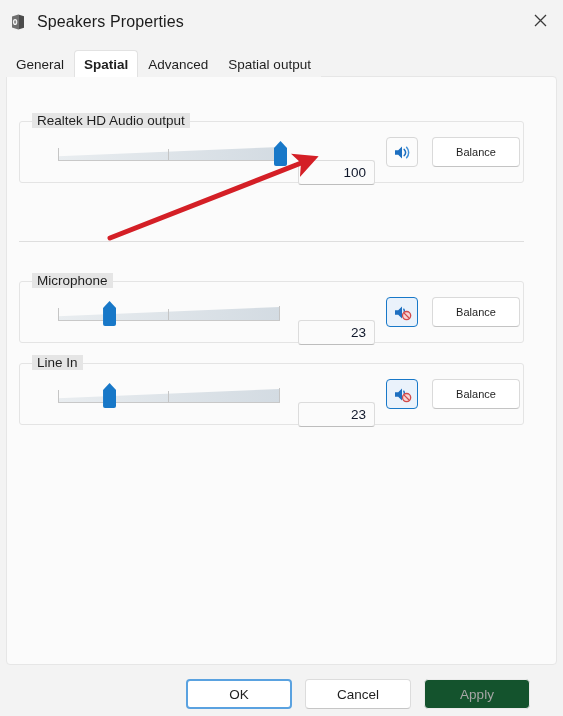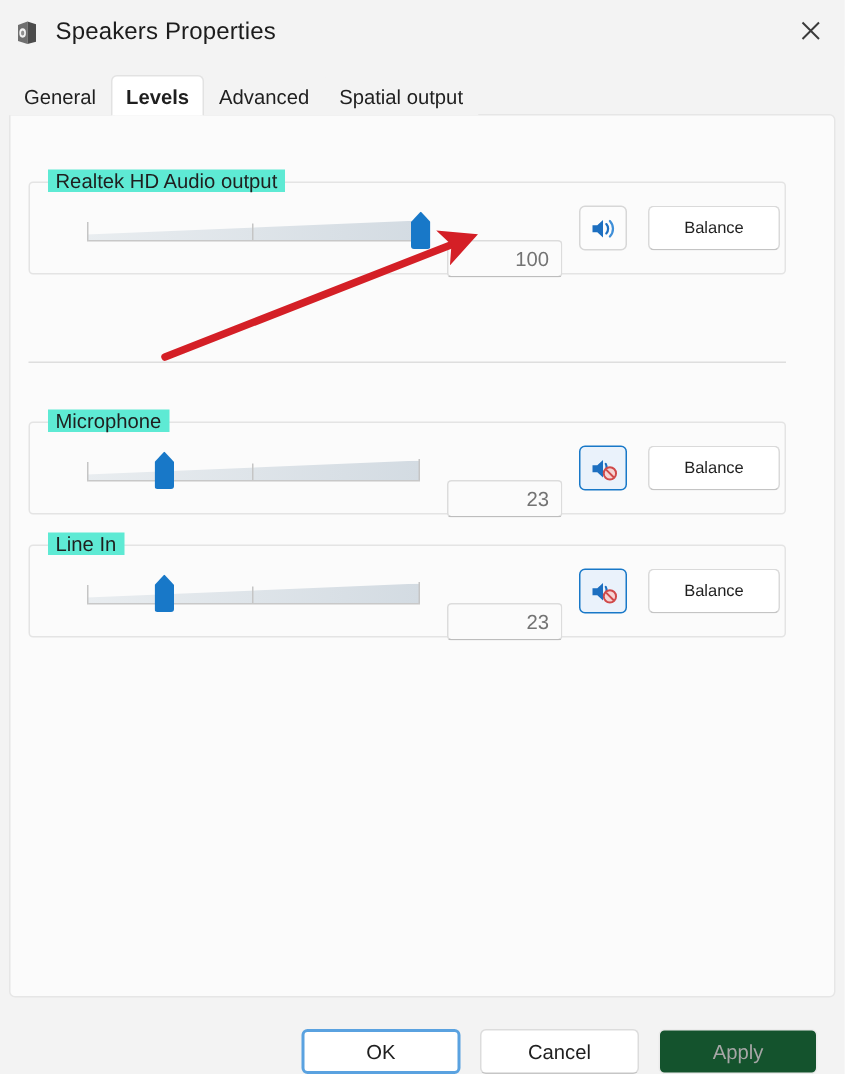--- a/index.html
+++ b/index.html
@@ -102,21 +102,21 @@
     border: 1px solid #e4e4e4;
     border-radius: 3px;
     background: transparent;
     box-sizing: border-box;
   }
   .group-label {
     position: absolute;
     top: -9px;
     left: 12px;
     padding: 0 5px;
-    background: #5eead4;
+    background: #e5e5e5;
     font-size: 13.5px;
     color: #1f1f1f;
     white-space: nowrap;
   }
   #group-output { left: 12px; top: 44px;  width: 505px; height: 62px; }
   #group-mic    { left: 12px; top: 204px; width: 505px; height: 62px; }
   #group-linein { left: 12px; top: 286px; width: 505px; height: 62px; padding-left: 22px; }
 
   .row {
     position: absolute;
@@ -180,21 +180,21 @@
     border: 1px solid #dcdcdc;
     border-bottom-color: #bdbdbd;
     border-radius: 3px;
     background: #fbfbfb;
     display: flex;
     align-items: center;
     justify-content: flex-end;
     padding-right: 8px;
     box-sizing: border-box;
     font-size: 13.5px;
-    color: #737373;
+    color: #0f172a;
     flex: 0 0 auto;
     margin-top: 40px;
   }
 
   
   .iconbtn {
     width: 32px;
     height: 30px;
     margin-left: 11px;
     border: 1px solid #d7d7d7;
@@ -253,23 +253,23 @@
   }
 
   
   #footer {
     position: absolute;
     left: 0;
     top: 672px;
     width: 563px;
     height: 44px;
     display: flex;
-    align-items: flex-end;
+    align-items: center;
     justify-content: flex-end;
-    padding-right: 18px;
+    padding-right: 33px;
     box-sizing: border-box;
   }
   .dlg-btn {
     width: 106px;
     height: 30px;
     margin-left: 13px;
     border: 1px solid #dcdcdc;
     border-bottom-color: #c6c6c6;
     border-radius: 4px;
     background: #ffffff;
@@ -303,21 +303,21 @@
   <div id="title-text">Speakers Properties</div>
   <div id="close-btn">
     <svg width="13" height="13" viewBox="0 0 13 13">
       <path d="M1 1 L12 12 M12 1 L1 12" stroke="#3a3a3a" stroke-width="1.3" fill="none"></path>
     </svg>
   </div>
 </div>
 
 <div id="tabstrip">
   <div class="tab">General</div>
-  <div class="tab selected">Levels</div>
+  <div class="tab selected">Spatial</div>
   <div class="tab">Advanced</div>
   <div class="tab">Spatial output</div>
 </div>
 
 <div id="content">
 
   <div class="groupbox" id="group-output">
     <span class="group-label">Realtek HD Audio output</span>
     <div class="row">
       <div class="slider">

